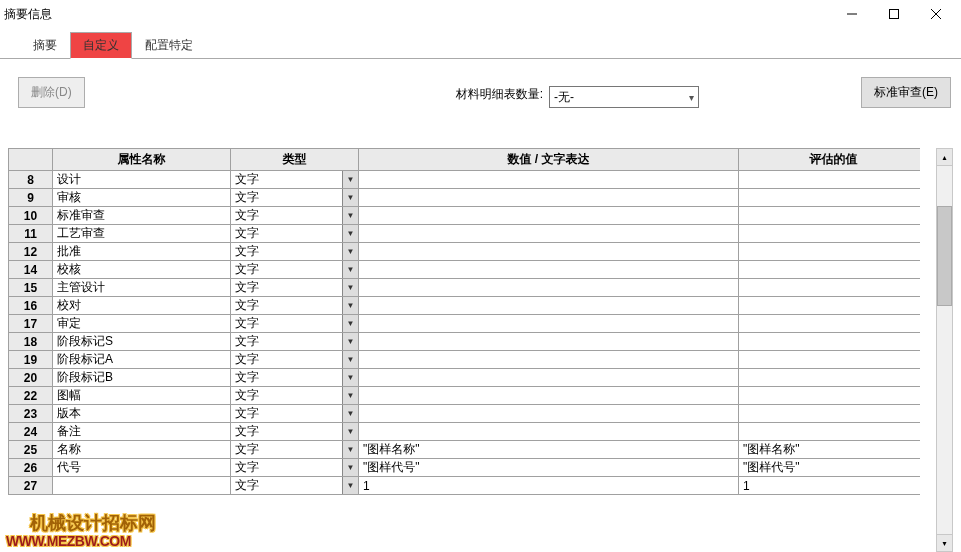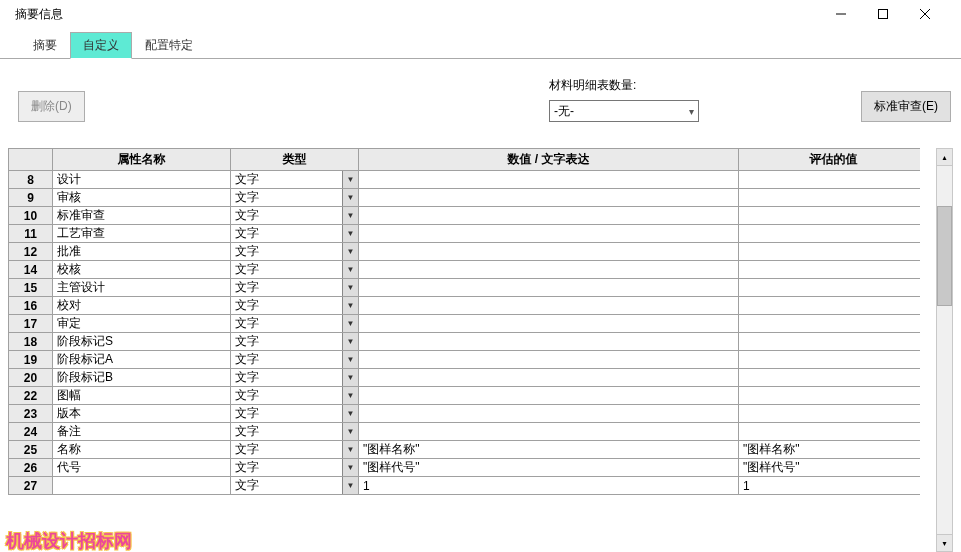--- a/index.html
+++ b/index.html
@@ -1,28 +1,28 @@
 <!DOCTYPE html>
 <html><head>
 <meta charset="utf-8">
 <style>
 * { box-sizing: border-box; margin: 0; padding: 0; font-family: "Microsoft YaHei", "SimSun", sans-serif; }
 body { background: #fff; width: 961px; height: 552px; overflow: hidden; position: relative; font-size: 12px; }
-.titlebar { height: 28px; display: flex; align-items: center; padding: 0 15px; }
+.titlebar { height: 28px; display: flex; align-items: center; padding: 0 4px; }
 .titlebar .title { flex: 1; font-size: 12px; }
 .titlebar .winbtn { width: 42px; height: 28px; display: flex; align-items: center; justify-content: center; cursor: pointer; }
 .titlebar .winbtn svg { width: 10px; height: 10px; }
 .tabs { display: flex; padding: 4px 8px 0 20px; border-bottom: 1px solid #aaa; }
 .tab { padding: 4px 12px; font-size: 12px; border: 1px solid transparent; border-bottom: none; cursor: pointer; color: #333; }
-.tab.active { background: #5eead4; border-color: #aaa; border-bottom: 1px solid #fff; margin-bottom: -1px; }
+.tab.active { background: #ef4444; border-color: #aaa; border-bottom: 1px solid #fff; margin-bottom: -1px; }
 .toolbar { display: flex; align-items: flex-end; padding: 18px 10px 10px 18px; gap: 16px; }
 .btn { padding: 6px 12px; font-size: 12px; border: 1px solid #adadad; background: #e1e1e1; cursor: pointer; }
 .btn.disabled { color: #888; background: #eee; cursor: default; }
 .toolbar .spacer { flex: 1; }
-.bom-block { display: flex; flex-direction: column; gap: 6px; }
+.bom-block { display: flex; gap: 6px; }
 .bom-label { font-size: 12px; }
 .select { width: 150px; height: 22px; border: 1px solid #767676; background: #fff; display: flex; align-items: center; padding: 0 4px; justify-content: space-between; cursor: pointer; }
 .select .chev { font-size: 10px; color: #555; }
 .table-wrap { position: absolute; left: 8px; right: 8px; top: 148px; bottom: 0; display: flex; gap: 16px; }
 .table-scroll { flex: 1; overflow: hidden; }
 table { border-collapse: collapse; width: 100%; table-layout: fixed; }
 th, td { border: 1px solid #a0a0a0; height: 18px; font-size: 12px; padding: 0 4px; text-align: left; overflow: hidden; white-space: nowrap; }
 th { background: #eaeaea; font-weight: bold; text-align: center; padding: 2px 4px; }
 td.rownum { text-align: center; font-weight: bold; background: #eaeaea; }
 td.typecell { position: relative; padding-right: 18px; }
@@ -31,21 +31,21 @@
 col.c-name { width: 178px; }
 col.c-type { width: 128px; }
 col.c-val { width: 380px; }
 col.c-eval { width: 190px; }
 .vscroll { width: 17px; background: #f0f0f0; border: 1px solid #c8c8c8; display: flex; flex-direction: column; }
 .vscroll .arrow { height: 17px; display: flex; align-items: center; justify-content: center; font-size: 8px; background: #e8e8e8; border-bottom: 1px solid #c8c8c8; }
 .vscroll .arrow.bottom { border-bottom:none; border-top:1px solid #c8c8c8; }
 .vscroll .track { flex: 1; position: relative; }
 .vscroll .thumb { position: absolute; left: 0; right: 0; top: 40px; height: 100px; background: #c8c8c8; border: 1px solid #aaa; }
 .watermark { position: absolute; left: 6px; bottom: 2px; font-family: "Arial Black", sans-serif; font-weight: 900; font-size: 18px; line-height: 18px; pointer-events: none; }
-.watermark .l1 { color: #ec4899; text-shadow: 1px 1px 0 #f6c64a, -1px -1px 0 #f6c64a, 1px -1px 0 #f6c64a, -1px 1px 0 #f6c64a; }
+.watermark .l1 { color: #a16207; text-shadow: 1px 1px 0 #f6c64a, -1px -1px 0 #f6c64a, 1px -1px 0 #f6c64a, -1px 1px 0 #f6c64a; margin-left: 24px; }
 .watermark .l2 { color: #9b1c1c; text-shadow: 1px 1px 0 #f6c64a, -1px -1px 0 #f6c64a, 1px -1px 0 #f6c64a, -1px 1px 0 #f6c64a; font-size: 14px; letter-spacing: -0.5px; }
 </style>
 </head>
 <body>
 
 <div class="titlebar">
   <div class="title">摘要信息</div>
   <div class="winbtn">
       <svg viewBox="0 0 10 10">
         <line x1="0" y1="5" x2="10" y2="5" stroke="#000" stroke-width="1"></line>
@@ -237,13 +237,14 @@
     <div class="arrow">▴</div>
     <div class="track">
         <div class="thumb"></div>
       </div>
     <div class="arrow bottom">▾</div>
   </div>
 </div>
 
 <div class="watermark">
   <div class="l1">机械设计招标网</div>
+  <div class="l2">WWW.MEZBW.COM</div>
 </div>
 
 </body></html>

